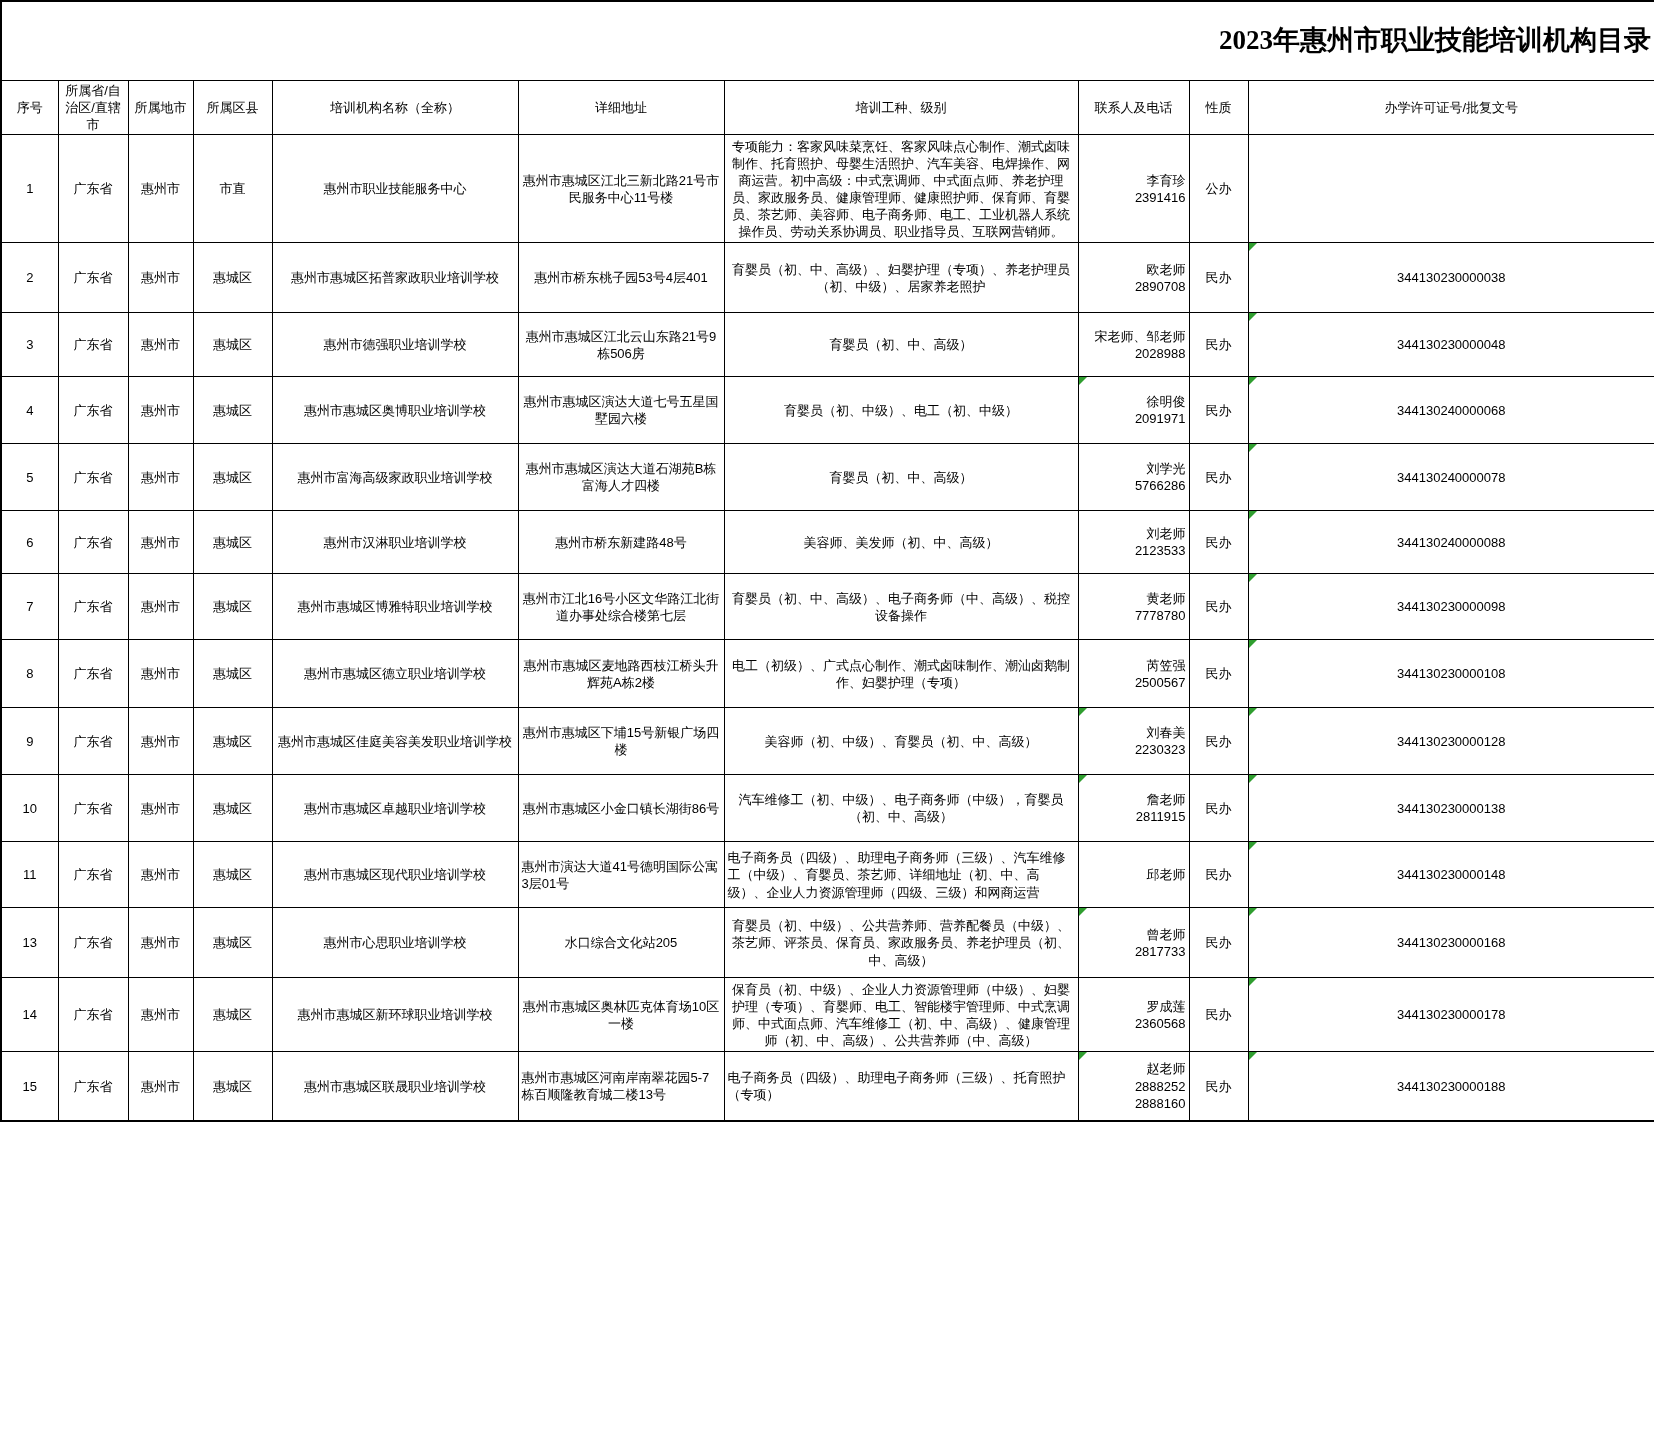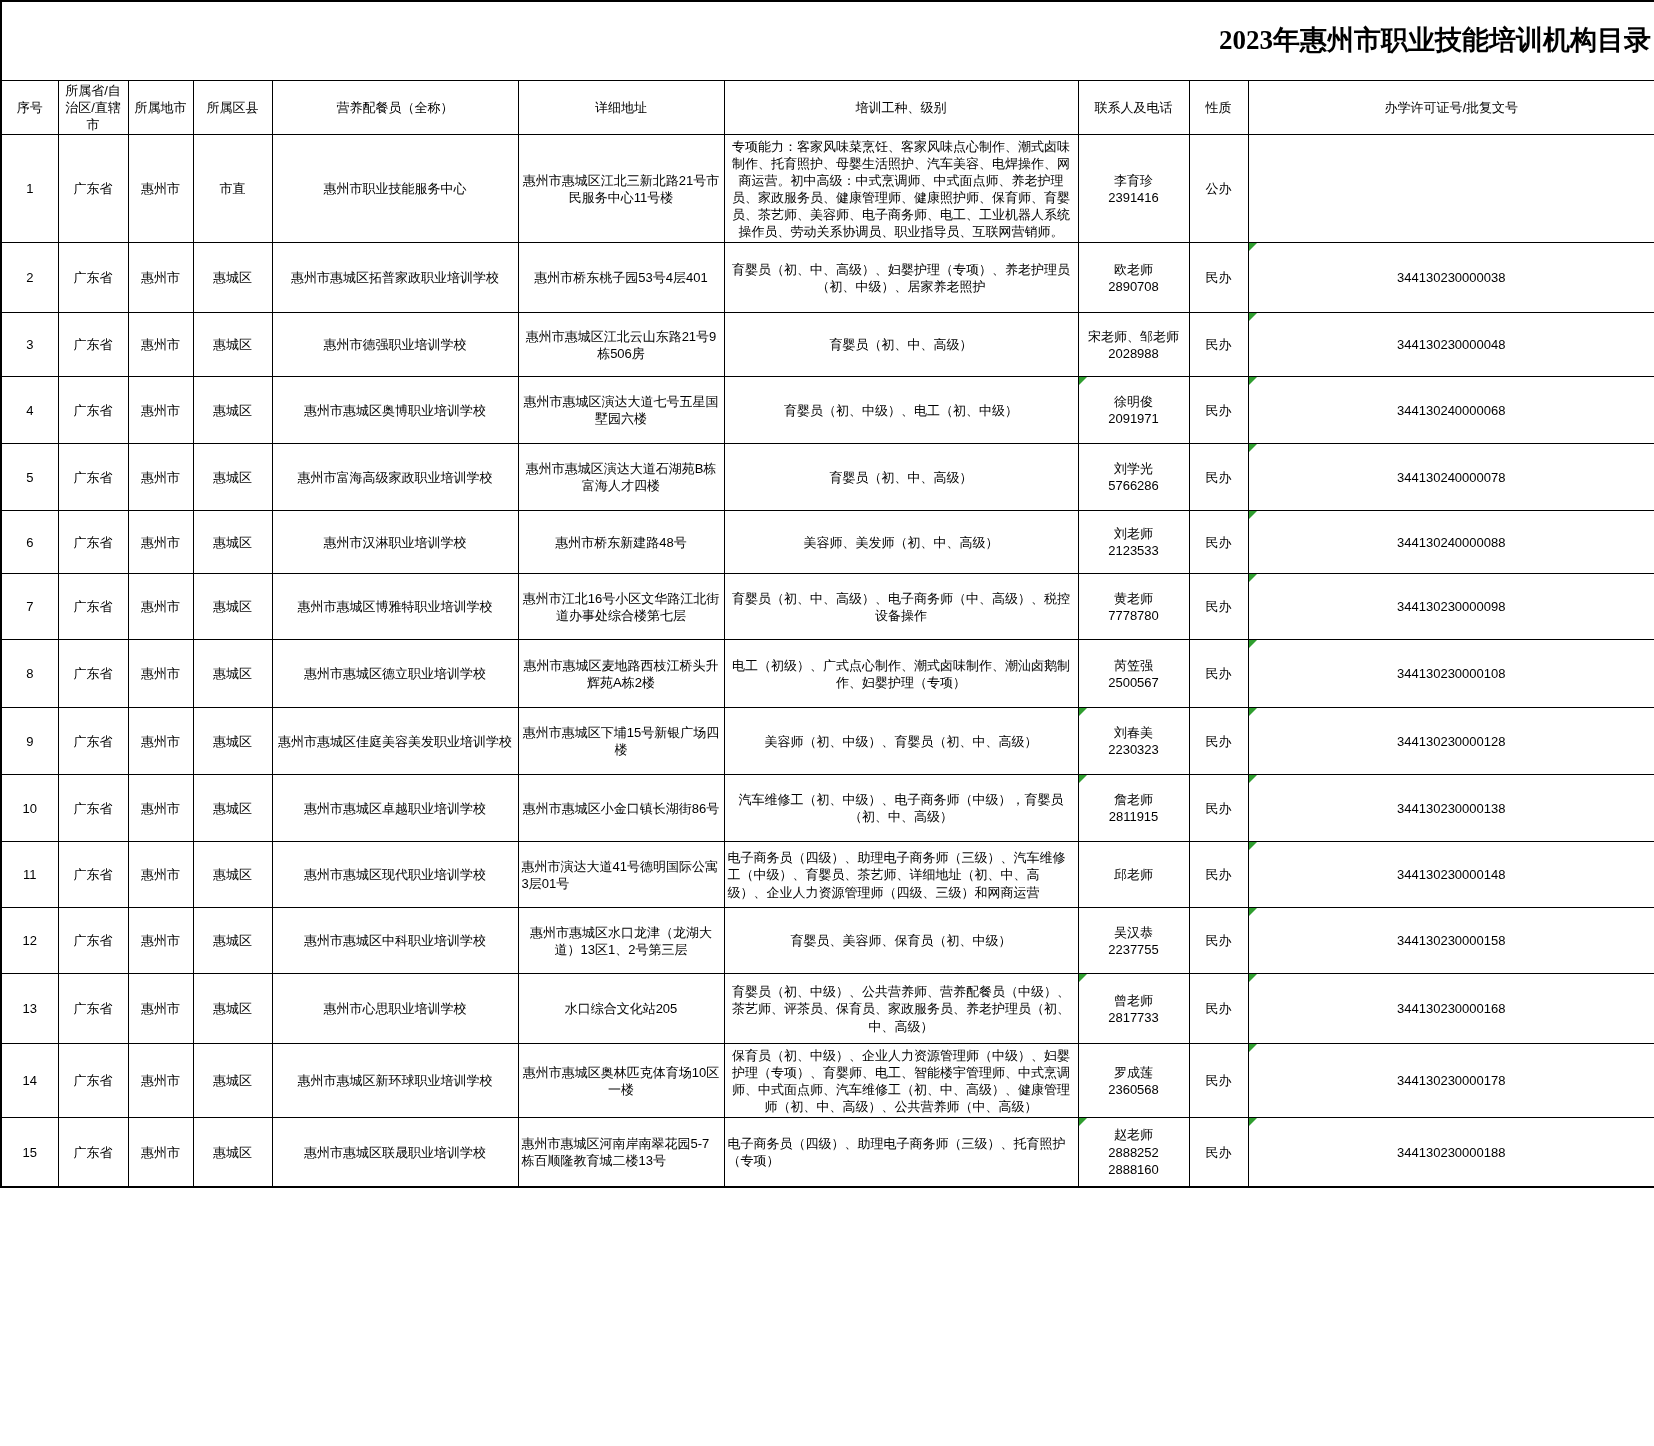--- a/index.html
+++ b/index.html
@@ -5,21 +5,21 @@
   html,body{margin:0;padding:0;background:#ffffff;}
   body{width:1654px;height:1446px;color:#000;font-family:"Liberation Sans","DejaVu Sans",sans-serif;}
   table{border-collapse:collapse;table-layout:fixed;width:1654px;border:2px solid #000;}
   td,th{border:1px solid #000;vertical-align:middle;text-align:center;
         font-size:13px;line-height:1.32;padding:1px 3px;position:relative;
         word-break:break-word;overflow:hidden;font-weight:normal;}
   .title-cell{height:76px;font-family:"Liberation Serif","DejaVu Serif",serif;
         font-size:27px;font-weight:bold;border-bottom:1px solid #000;text-align:right;}
   thead tr.cols{height:44px;}
   td.left{text-align:left;}
-  td.contact{white-space:pre-line;}
+  td.contact{white-space:pre-line;text-align:right;}
   .marker{position:absolute;top:0;left:0;width:0;height:0;
         border-top:8px solid #2f9e2f;border-right:8px solid transparent;}
 </style>
 </head>
 <body>
 
 <table>
   <colgroup>
     <col style="width:57px">
       <col style="width:70px">
@@ -34,21 +34,21 @@
   </colgroup>
   <thead>
     <tr>
       <td colspan="10" class="title-cell">2023年惠州市职业技能培训机构目录</td>
     </tr>
     <tr class="cols">
         <th>序号</th>
         <th>所属省/自治区/直辖市</th>
         <th>所属地市</th>
         <th>所属区县</th>
-        <th>营养配餐员（全称）</th>
+        <th>培训机构名称（全称）</th>
         <th>详细地址</th>
         <th>培训工种、级别</th>
         <th>联系人及电话</th>
         <th>性质</th>
         <th>办学许可证号/批复文号</th>
       </tr>
   </thead>
   <tbody>
       <tr style="height: 108px;">
         <td>1</td>
@@ -185,33 +185,20 @@
         <td>广东省</td>
         <td>惠州市</td>
         <td>惠城区</td>
         <td>惠州市惠城区现代职业培训学校</td>
         <td class="left">惠州市演达大道41号德明国际公寓3层01号</td>
         <td class="left">电子商务员（四级）、助理电子商务师（三级）、汽车维修工（中级）、育婴员、茶艺师、详细地址（初、中、高级）、企业人力资源管理师（四级、三级）和网商运营</td>
         <td class="contact">邱老师</td>
         <td>民办</td>
         <td>344130230000148<span class="marker" style="border-top-color: rgb(47, 158, 47);"></span></td>
       </tr>
-      <tr style="height: 66px;">
-        <td>12</td>
-        <td>广东省</td>
-        <td>惠州市</td>
-        <td>惠城区</td>
-        <td>惠州市惠城区中科职业培训学校</td>
-        <td>惠州市惠城区水口龙津（龙湖大道）13区1、2号第三层</td>
-        <td>育婴员、美容师、保育员（初、中级）</td>
-        <td class="contact">吴汉恭
-2237755</td>
-        <td>民办</td>
-        <td>344130230000158<span class="marker" style="border-top-color: rgb(47, 158, 47);"></span></td>
-      </tr>
       <tr style="height: 70px;">
         <td>13</td>
         <td>广东省</td>
         <td>惠州市</td>
         <td>惠城区</td>
         <td>惠州市心思职业培训学校</td>
         <td>水口综合文化站205</td>
         <td>育婴员（初、中级）、公共营养师、营养配餐员（中级）、茶艺师、评茶员、保育员、家政服务员、养老护理员（初、中、高级）</td>
         <td class="contact">曾老师
 2817733<span class="marker" style="border-top-color: rgb(47, 158, 47);"></span></td>

